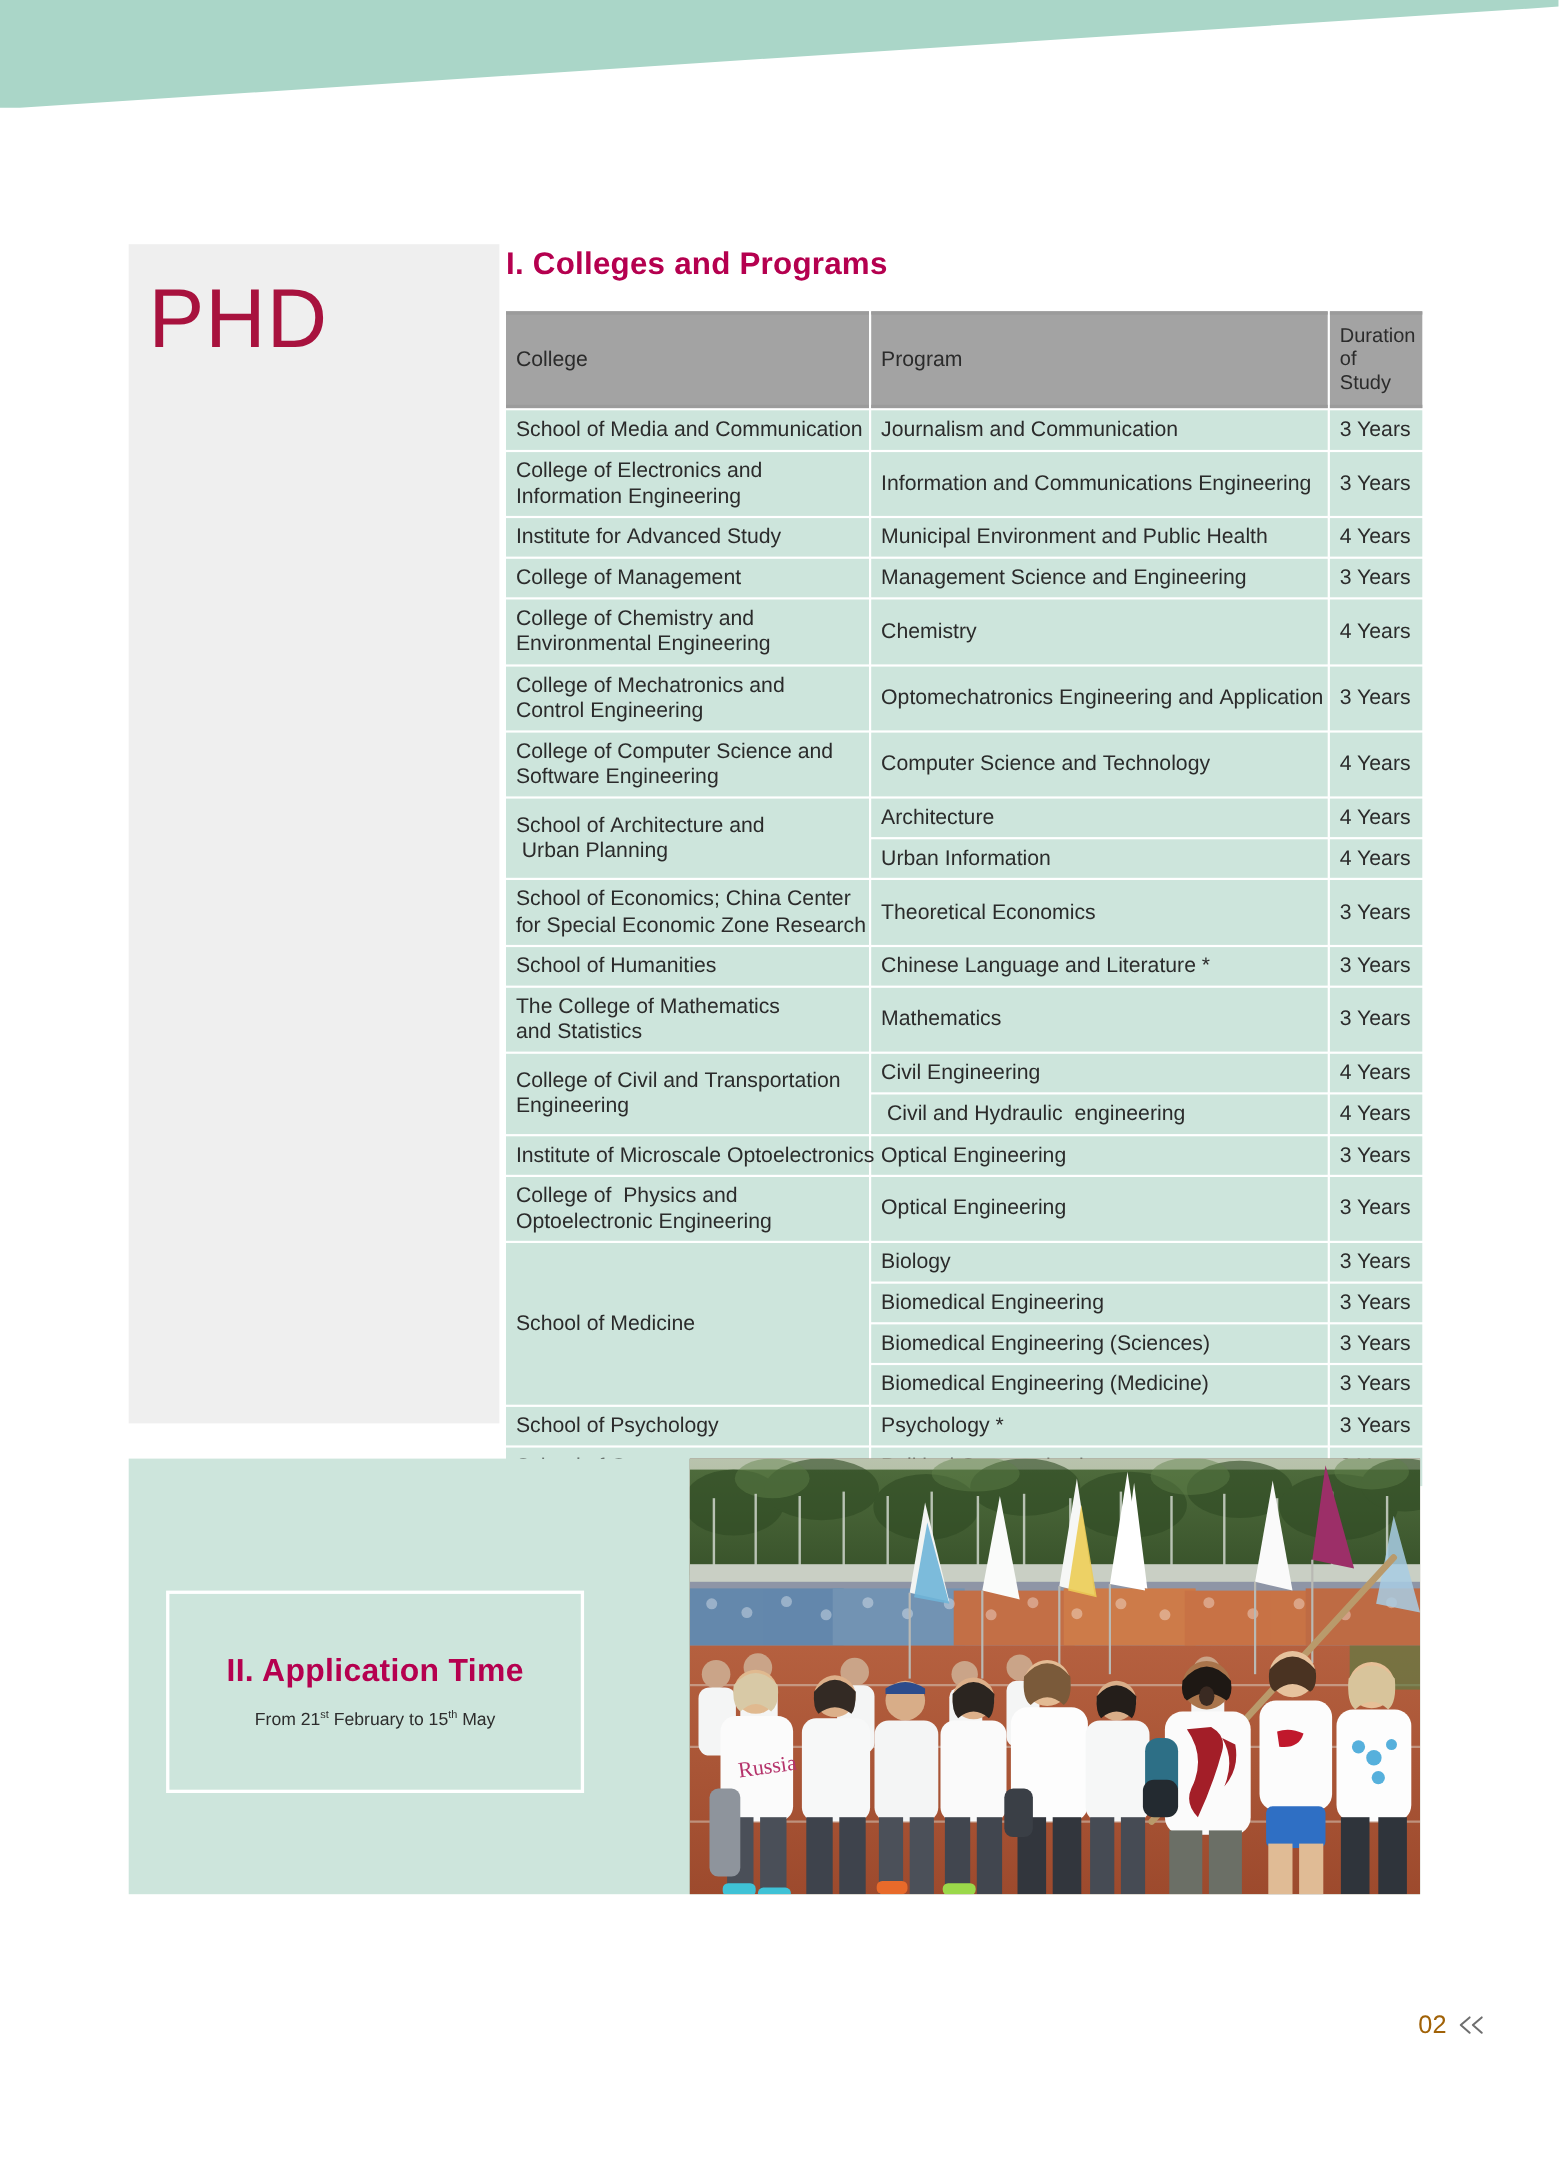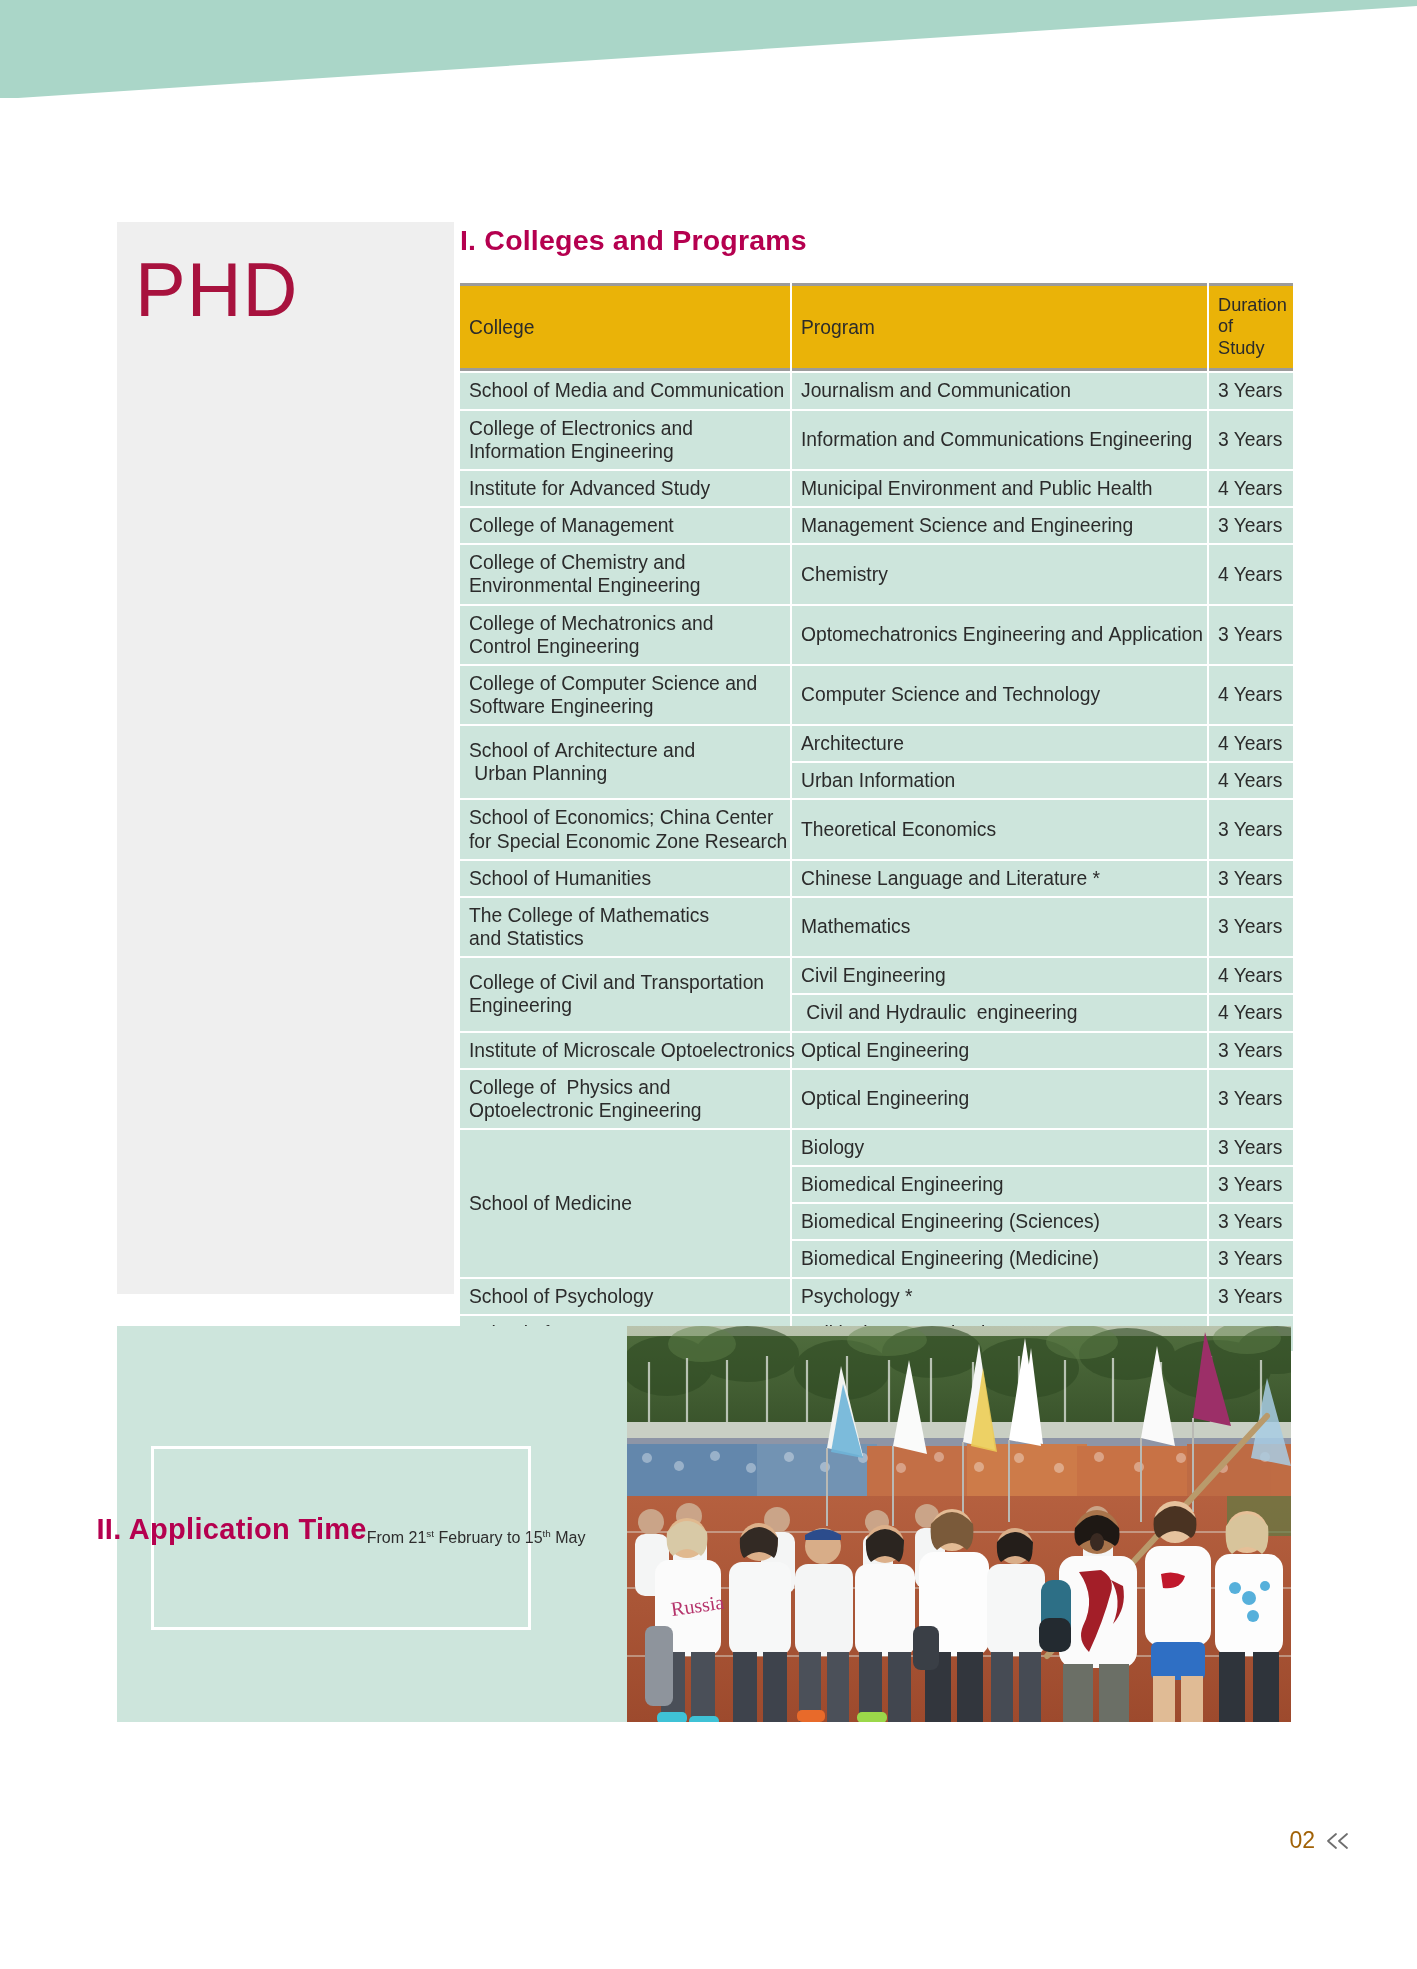--- a/index.html
+++ b/index.html
@@ -84,21 +84,21 @@
   table.programs td {
     padding: 6px 9px;
     font-size: 19.3px;
     font-weight: normal;
     color: #2b2b2b;
     text-align: left;
     vertical-align: middle;
     line-height: 1.2;
   }
   table.programs thead th {
-    background: #eab308;
+    background: #a3a3a3;
     border-top: 3px solid #9b9b9b;
     border-bottom: 3px solid #9b9b9b;
     padding-top: 9px;
     padding-bottom: 9px;
     height: 34px;
   }
   table.programs thead th.dur {
     font-size: 18.2px;
     line-height: 1.18;
     text-align: left;
@@ -127,21 +127,21 @@
   }
   .app-box {
     position: absolute;
     left: 34px;
     top: 120px;
     width: 380px;
     height: 184px;
     border: 3px solid #ffffff;
     box-sizing: border-box;
     display: flex;
-    flex-direction: row;
+    flex-direction: column;
     align-items: center;
     justify-content: center;
   }
   .app-title {
     font-size: 29px;
     font-weight: bold;
     color: #b5004f;
     margin-bottom: 18px;
     letter-spacing: 0.3px;
     white-space: nowrap;

